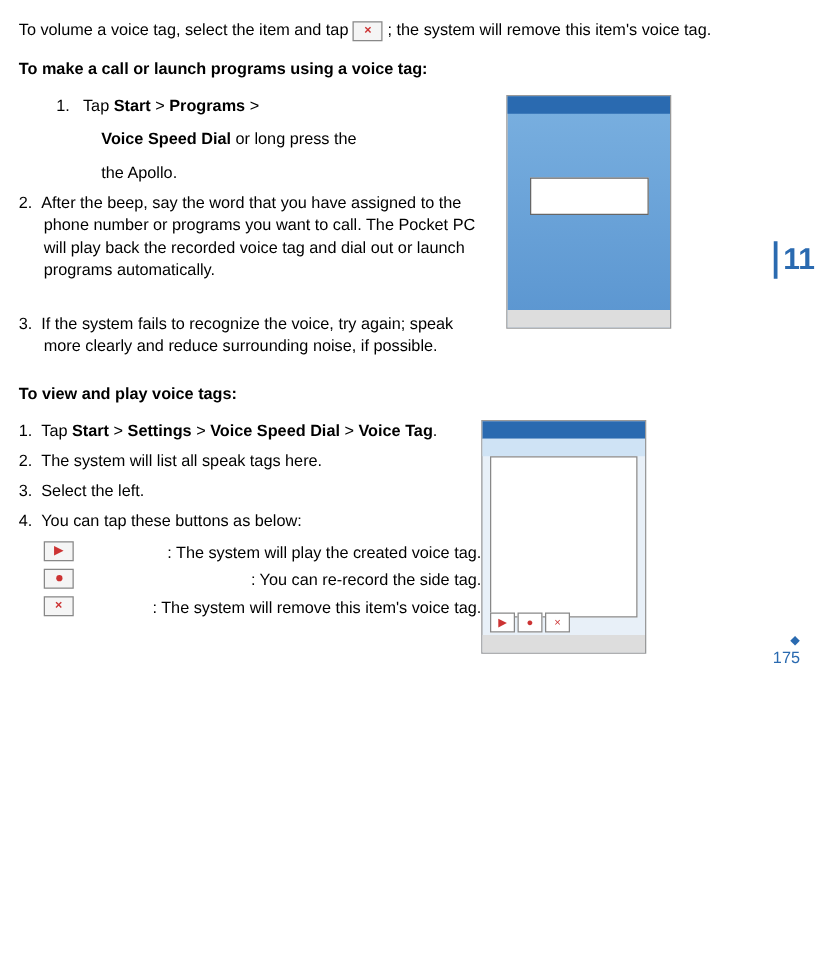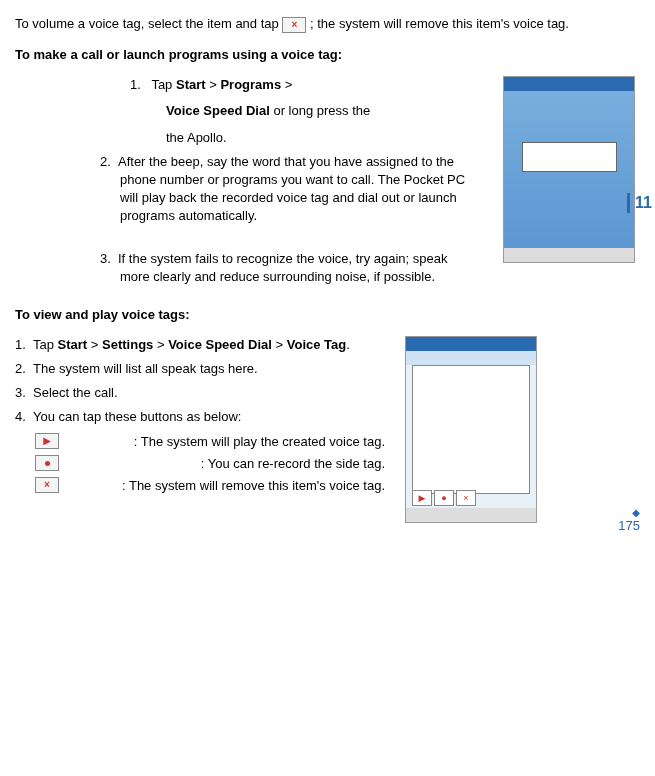--- a/index.html
+++ b/index.html
@@ -30,23 +30,22 @@
   .play-tri { color: #c33; }
   .record-dot {
     display:inline-block;
     width:5px; height:5px;
     background:#c33;
     border-radius:50%;
     vertical-align:middle;
   }
   .section1 {
     display: flex;
-    gap: 33px;
+    gap: 20px;
     margin-bottom: 15px;
-    justify-content: flex-end;
   }
   .textcol { flex: 0 0 370px; }
   .imgcol { flex: 0 0 130px; }
   .screenshot-placeholder {
     width: 130px;
     height: 185px;
     background: linear-gradient(#7ab0e0,#5a95d0);
     border: 1px solid #999;
     position: relative;
   }
@@ -91,35 +90,34 @@
     margin-bottom: 6px;
     line-height: 1.4;
     padding-left: 20px;
     text-indent: -20px;
   }
   ol.steps > li .num { display:inline-block; width:18px; text-indent:0; }
   ol.steps.indented { margin-left: 30px; }
   .subpara { margin-left: 16px; margin-top:8px; text-indent:0; }
   .section2 {
     display: flex;
-    gap: 20px;
   }
   .icon-row {
     display: flex;
     margin: 4px 0 4px 20px;
     line-height:1.4;
   }
   .icon-row .icon-box { flex: 0 0 22px; margin-right: 6px; }
   .icon-row .desc { flex: 1; text-align: right; }
   .side-tab {
     position: absolute;
     right: 0;
     top: 193px;
     color: #2a6ab0;
-    font-size: 16px;
+    font-size: 24px;
     font-weight: bold;
     border-left: 3px solid #2a6ab0;
     padding:1px 3px 1px 5px;
   }
   .footer {
     position: absolute;
     bottom: 5px;
     right: 15px;
     text-align: right;
     color: #2a6ab0;
@@ -174,21 +172,21 @@
 <div class="section2">
   <div class="textcol">
     <ol class="steps">
       <li>
         <span class="num">1.</span><span>Tap </span><span class="bold">Start</span><span> &gt; </span><span class="bold">Settings</span><span> &gt; </span><span class="bold">Voice Speed Dial</span><span> &gt; </span><span class="bold">Voice Tag</span><span>.</span>
       </li>
       <li>
         <span class="num">2.</span><span>The system will list all speak tags here.</span>
       </li>
       <li>
-        <span class="num">3.</span><span>Select the call.</span>
+        <span class="num">3.</span><span>Select the left.</span>
       </li>
       <li>
         <span class="num">4.</span><span>You can tap these buttons as below:</span>
       </li>
     </ol>
     <div class="icon-row">
       <span class="icon-box"><span class="play-tri">▶</span></span>
       <span class="desc">: The system will play the created voice tag.</span>
     </div>
     <div class="icon-row">

